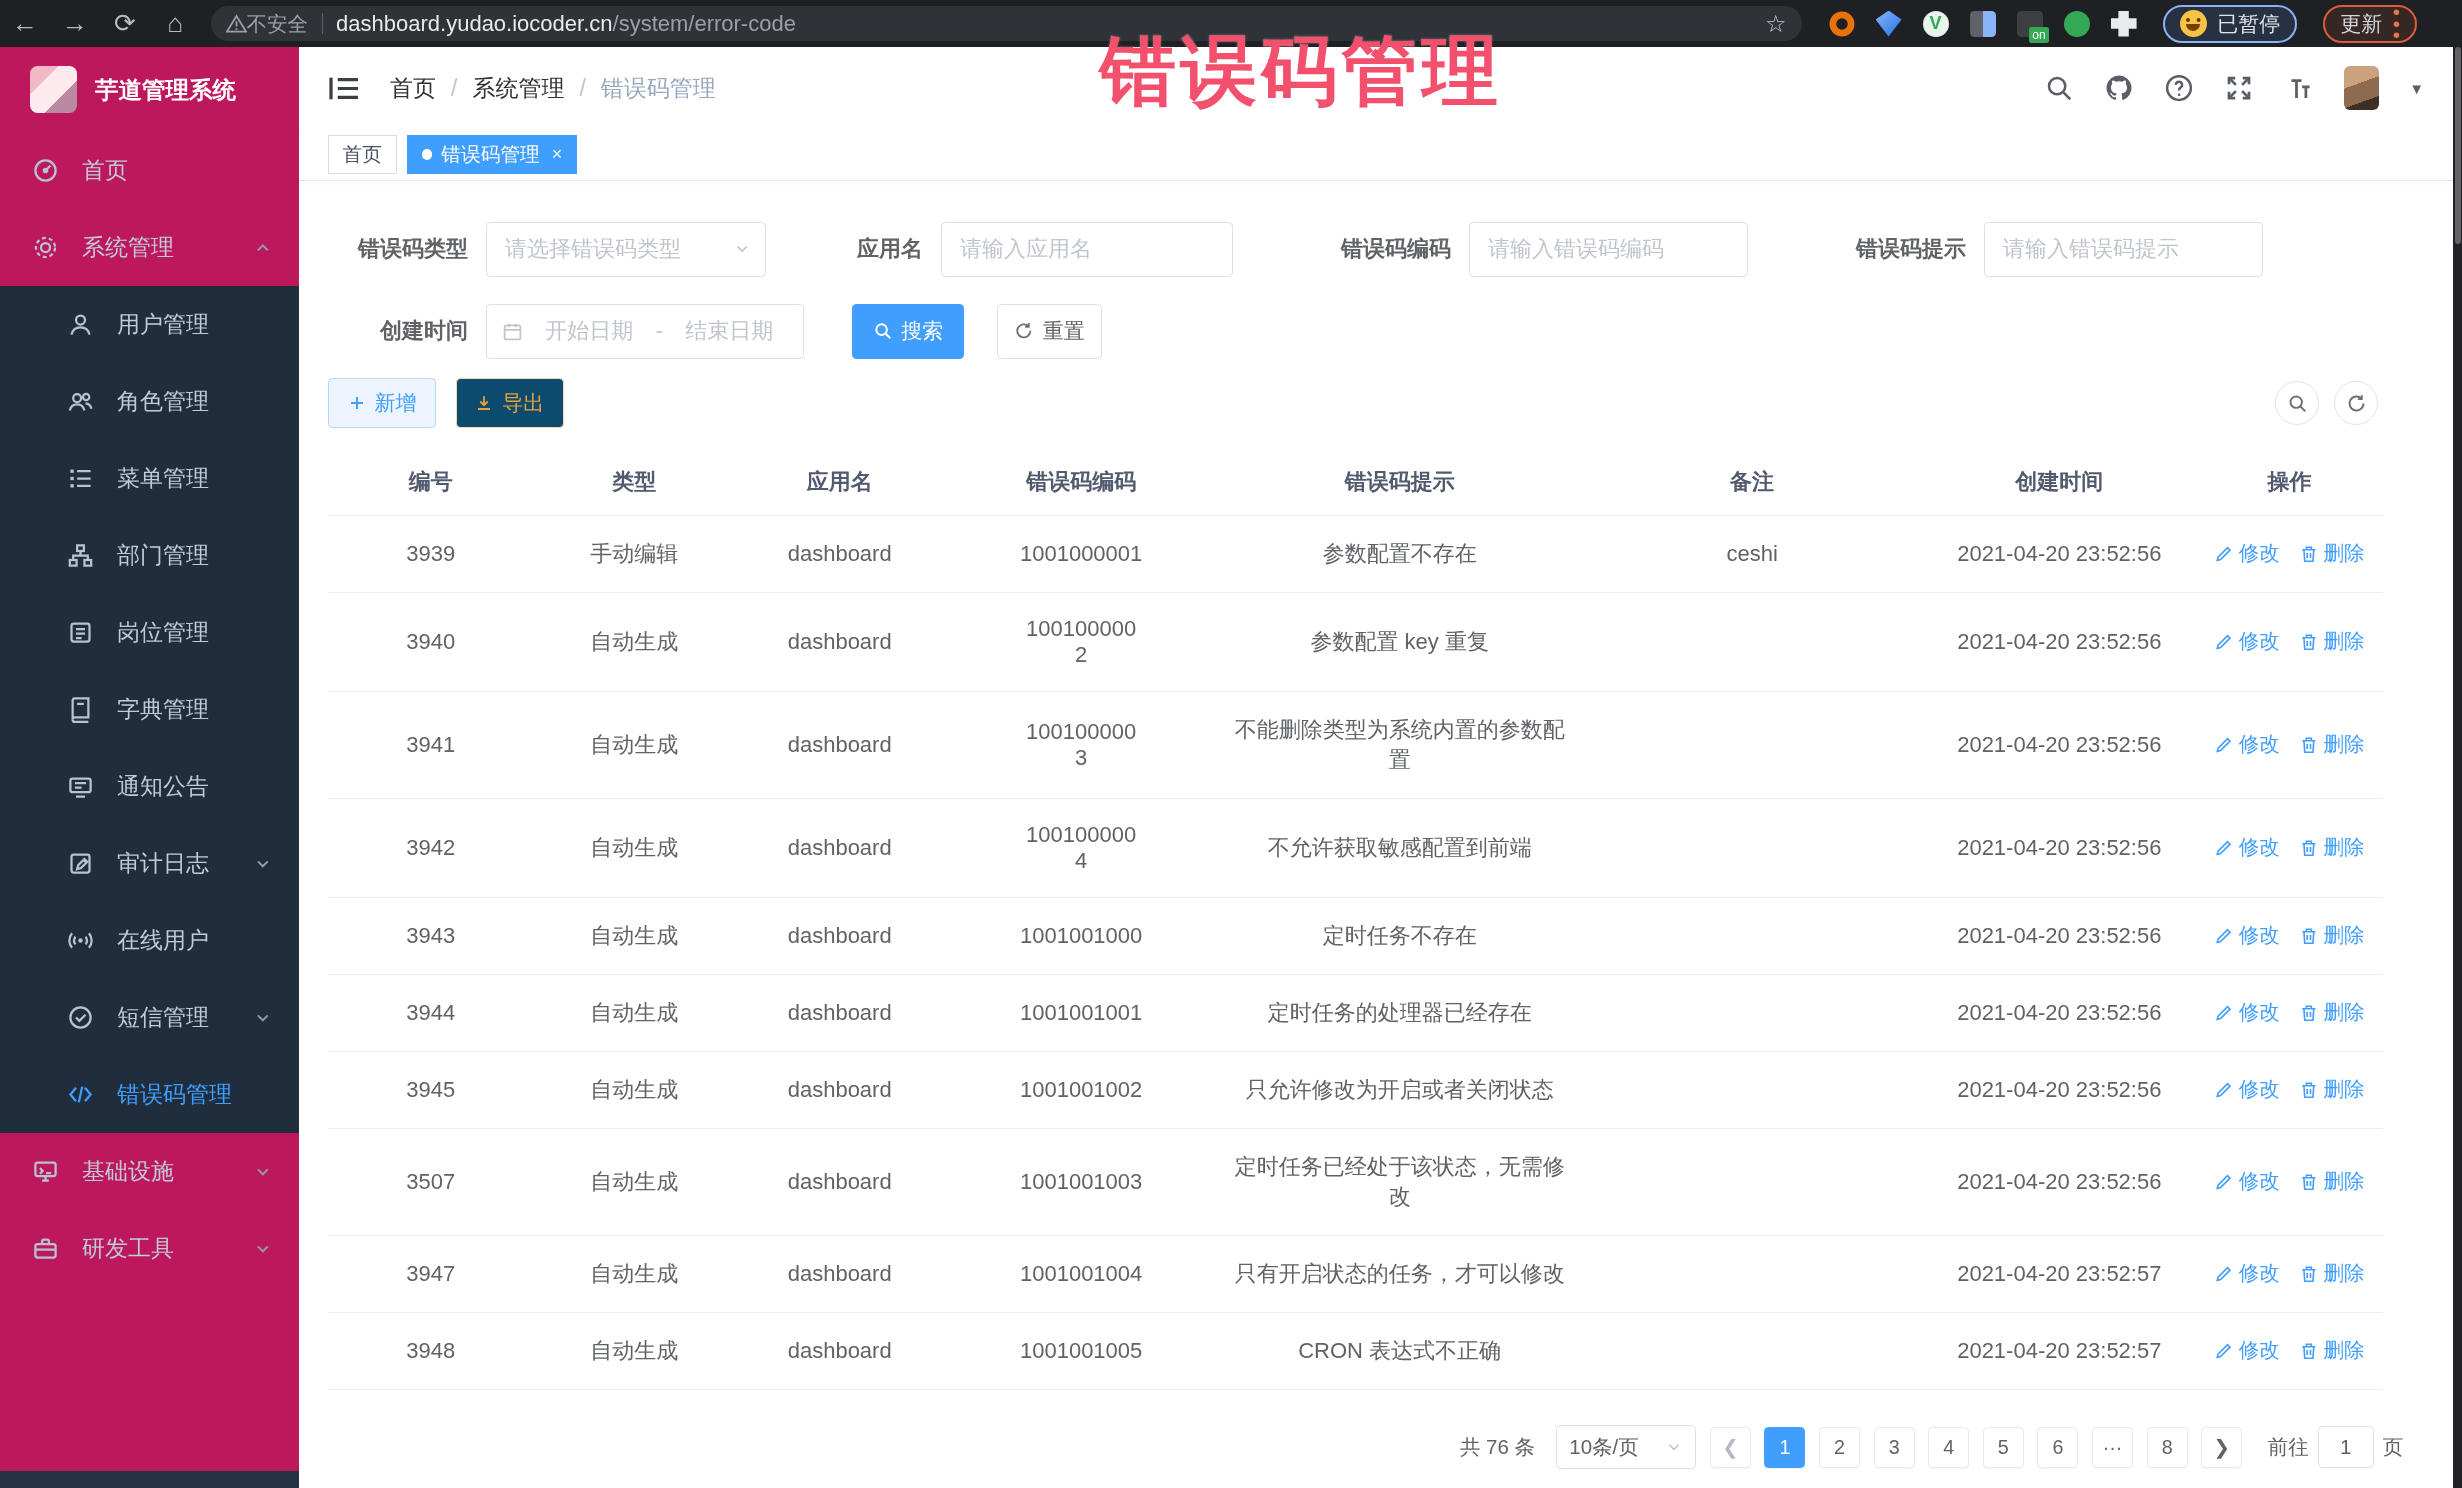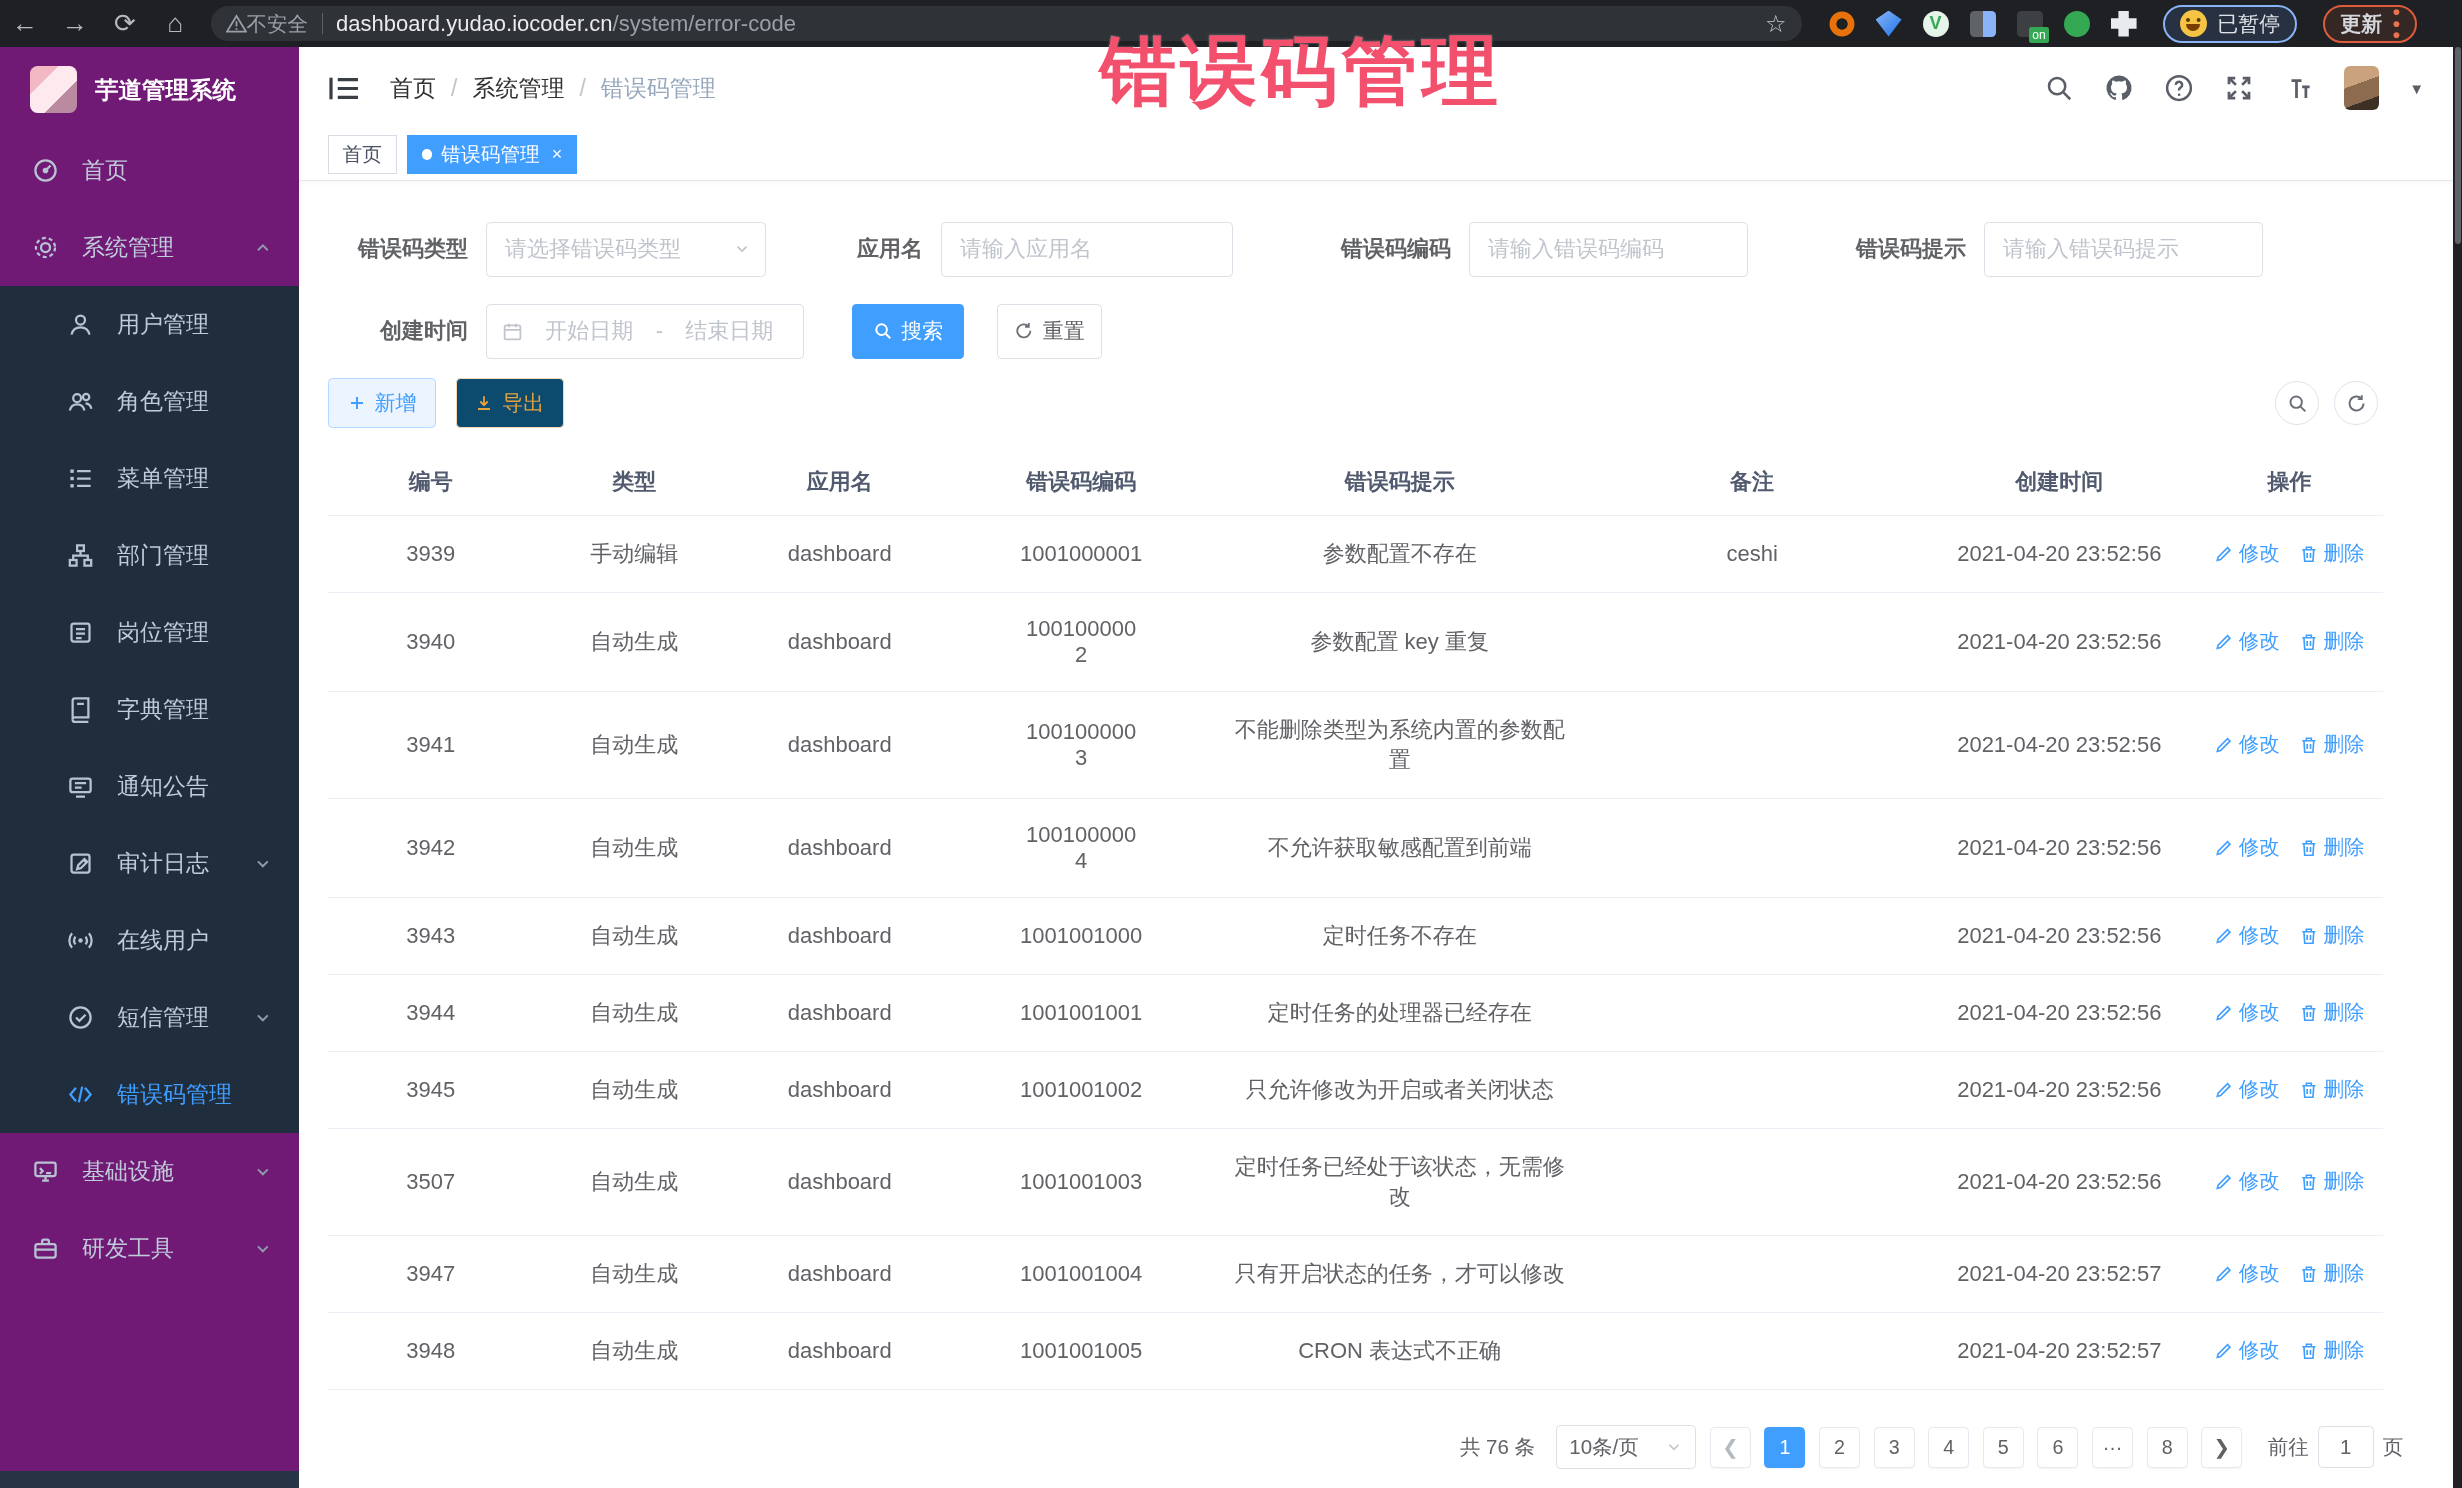--- a/index.html
+++ b/index.html
@@ -22,32 +22,32 @@
   .ext.ring { border-radius:50%; background:radial-gradient(circle at 50% 50%, #1e2023 0 5.3px, #e8710a 6px 12px, transparent 13px); }
   .ext.gem  { background:linear-gradient(135deg,#8ab4f8,#1a73e8); clip-path:polygon(50% 0,100% 35%,50% 100%,0 35%); }
   .ext.vue  { border-radius:50%; background:#e6f4ea; color:#34a853; font-weight:bold; font-size:18px; display:flex; align-items:center; justify-content:center; }
   .ext.grid { background:linear-gradient(90deg,#5f6368 50%,#8ab4f8 50%); border-radius:4.5px; }
   .ext.tab  { background:#3c4043; border-radius:4.5px; }
   .ext.tab::after { content:"on"; position:absolute; right:-6px; bottom:-6px; background:#34a853; color:#fff; font-size:12px; padding:0.8px 3px; border-radius:2.3px; }
   .ext.key  { border-radius:50%; background:#34a853; }
   .ext.puz  { background:#e8eaed; clip-path:polygon(0 30%,30% 30%,30% 0,70% 0,70% 30%,100% 30%,100% 70%,70% 70%,70% 100%,30% 100%,30% 70%,0 70%); }
   .pill { height:38px; border-radius:19px; display:flex; align-items:center; padding:0 15px; gap:10.6px; margin-left:26px; font-size:21px; cursor:pointer; }
   .pill.profile { border:2.3px solid #8ab4f8; background:#283142; color:#dfe3e8; }
-  .pill.update  { border:2.3px solid #de5b3c; background:#35settings2724; background:#352724; color:#d4d7db;font-weight:bold; }
+  .pill.update  { border:2.3px solid #de5b3c; background:#35settings2724; background:#352724; color:#d4d7db; }
   .smiley { width:27px; height:27px; border-radius:50%; background:#f6c445; position:relative; }
   .smiley::before { content:""; position:absolute; left:6px; top:7.6px; width:4.5px; height:4.5px; border-radius:50%; background:#5d3b00; box-shadow:10.6px 0 0 #5d3b00; }
   .smiley::after { content:""; position:absolute; left:6.8px; top:13.6px; width:13.6px; height:7.6px; border-radius:0 0 7.6px 7.6px; background:#7a3d00; }
   .dots3 { color:#e8734f; font-size:21px; letter-spacing:0; line-height:0.55; text-align:center; }
 
   
   .vscroll { position:absolute; right:0; top:47px; width:9px; height:1441px; background:#202124; z-index:4; }
   .vscroll .thumb { position:absolute; top:0; left:1.5px; width:6px; height:197px; background:#5f6368; border-radius:3px; }
 
   
-  .sidebar { position:absolute; left:0; top:47px; width:299px; height:1441px; background:#701a75; z-index:2; }
+  .sidebar { position:absolute; left:0; top:47px; width:299px; height:1441px; background:#be185d; z-index:2; }
   .logo-row { height:85px; display:flex; align-items:center; gap:18px; padding-left:30px; }
   .logo-img { width:47px; height:47px; border-radius:7.6px; background:linear-gradient(135deg,#f2b9c4 0 30%,#fde9ee 30% 65%,#b98aa0 65%); }
   .logo-title { color:#fff; font-size:23.5px; font-weight:bold; }
   .menu { list-style:none; }
   .mi { height:77px; display:flex; align-items:center; gap:23px; padding:0 26px 0 32px; color:#bfcbd9; font-size:23px; cursor:pointer; }
   .mi .lbl { flex:1 1 auto; }
   .mi.sub { background:#1f2d3d; padding-left:67px; }
   .mi.active { color:#409eff; }
   .mi .chev { color:#8f9bab; }
   .mic { width:27px; height:27px; flex:0 0 auto; color:#b7c3d2; }

